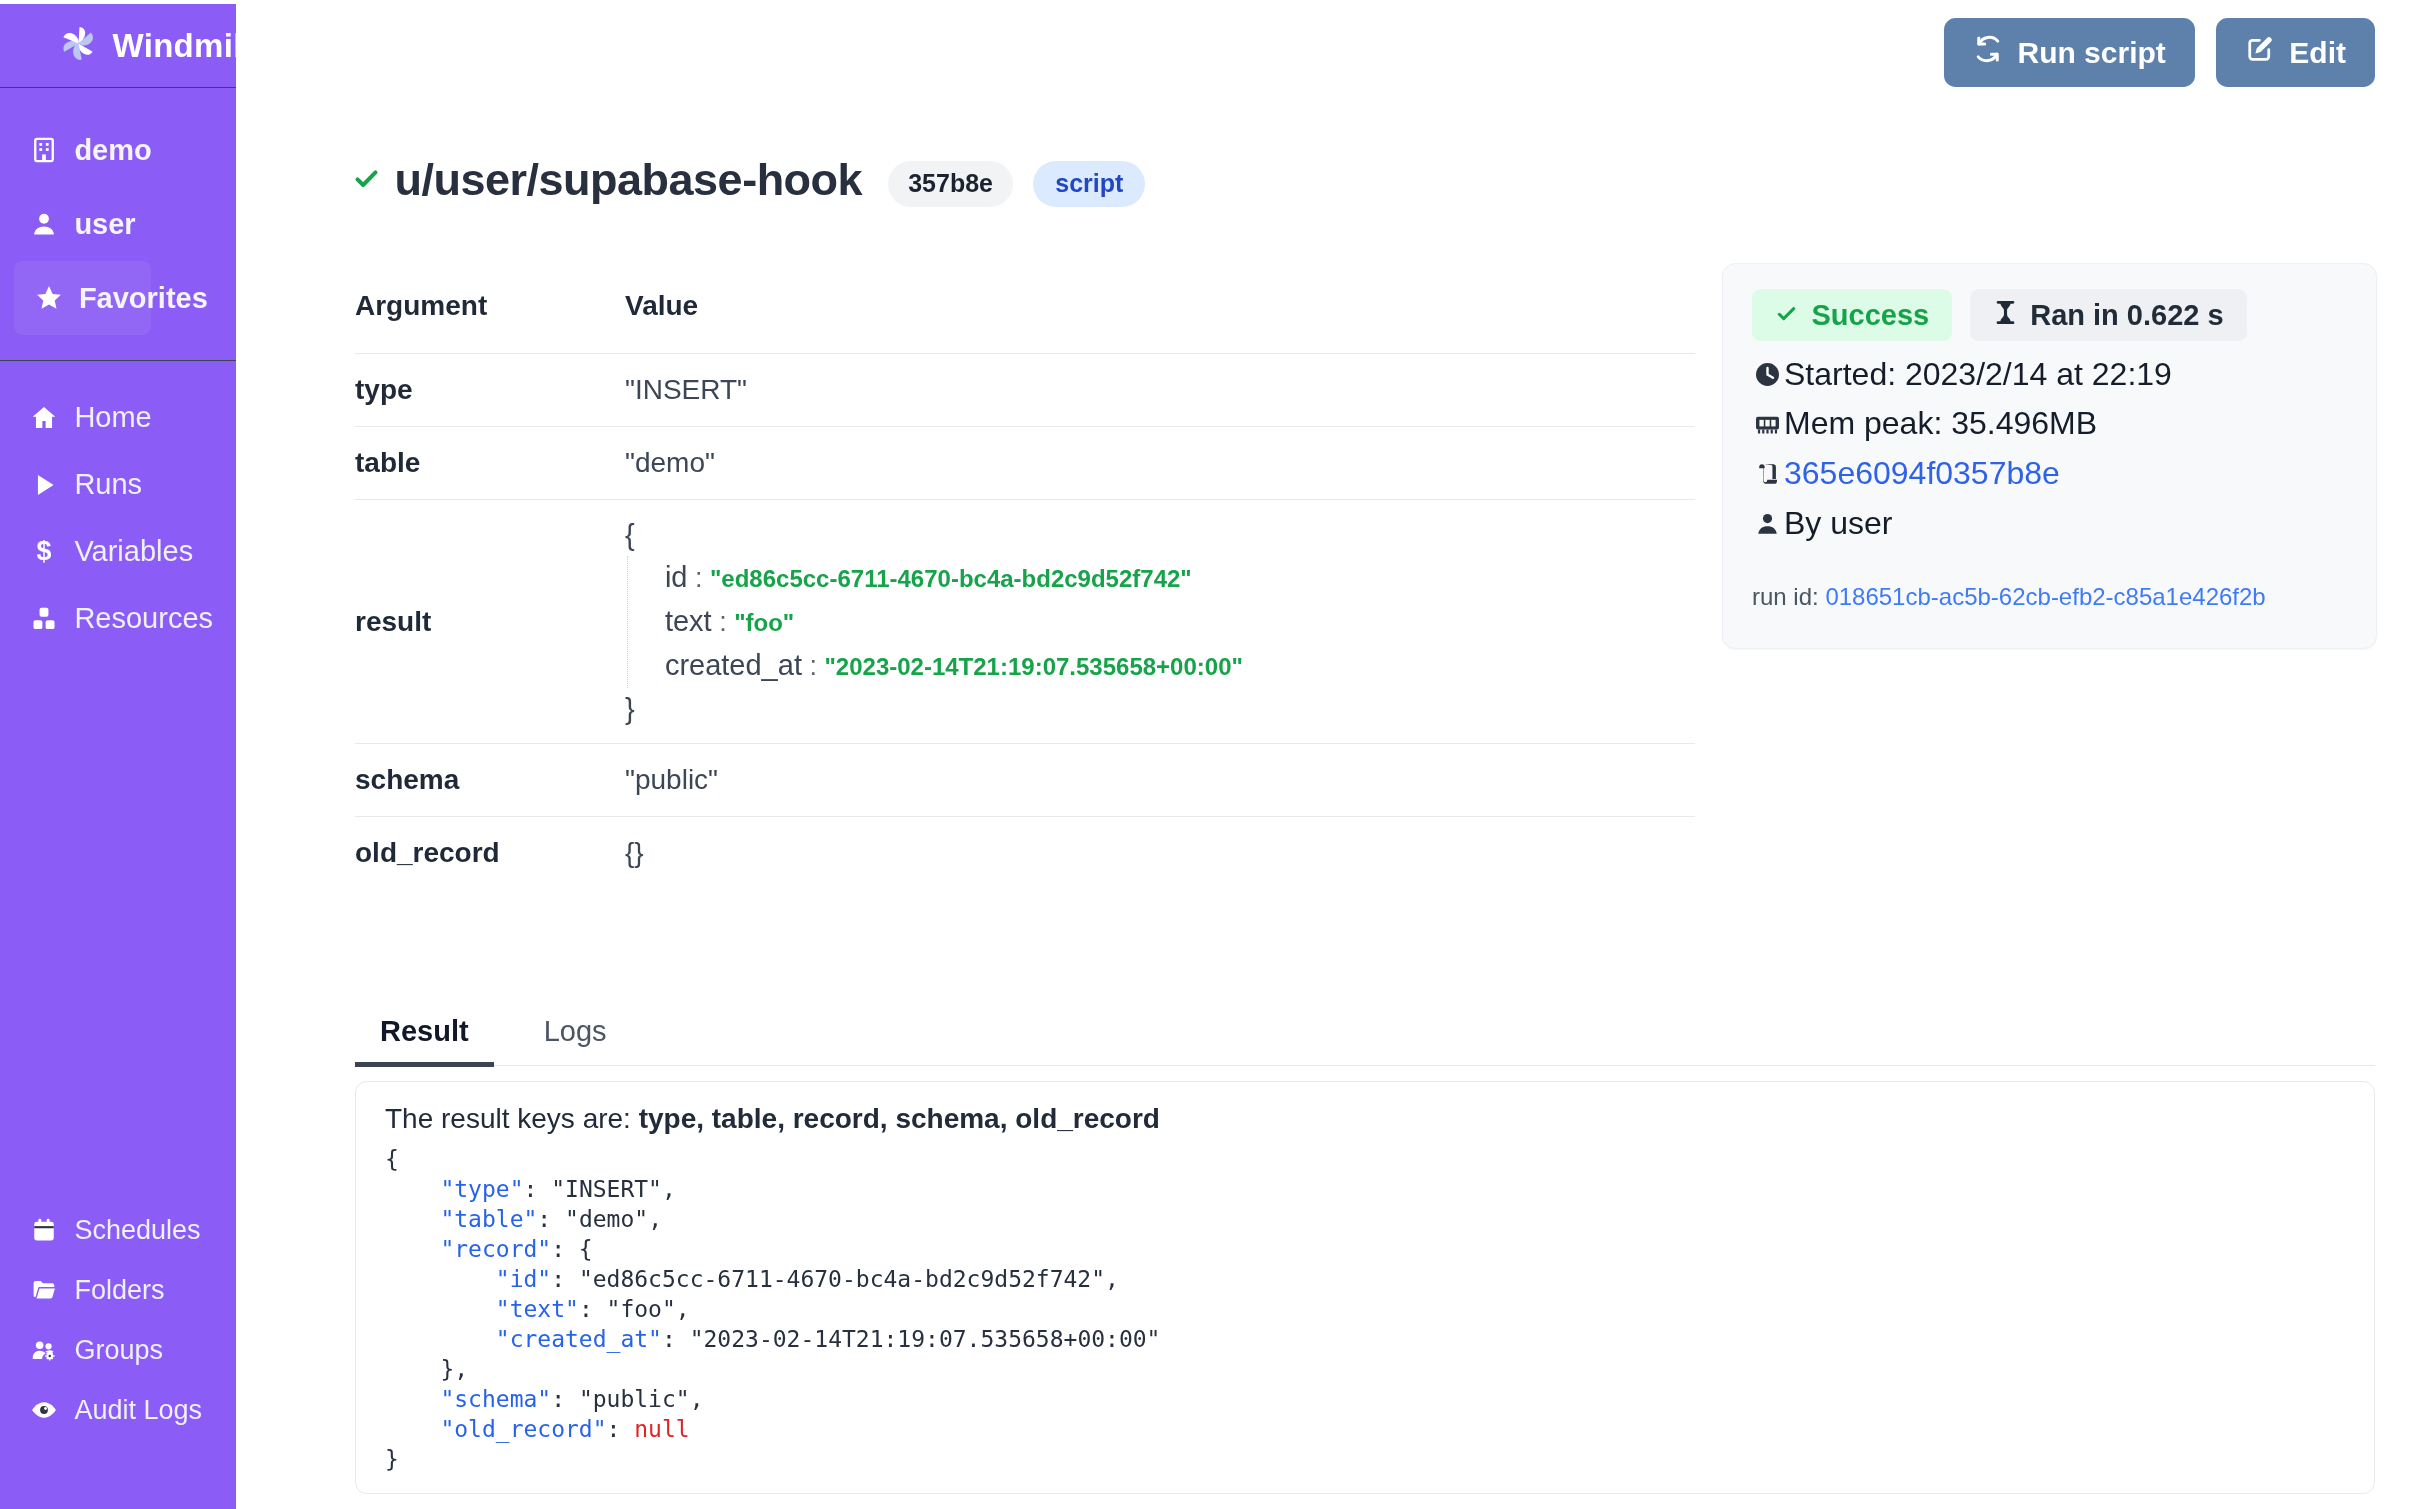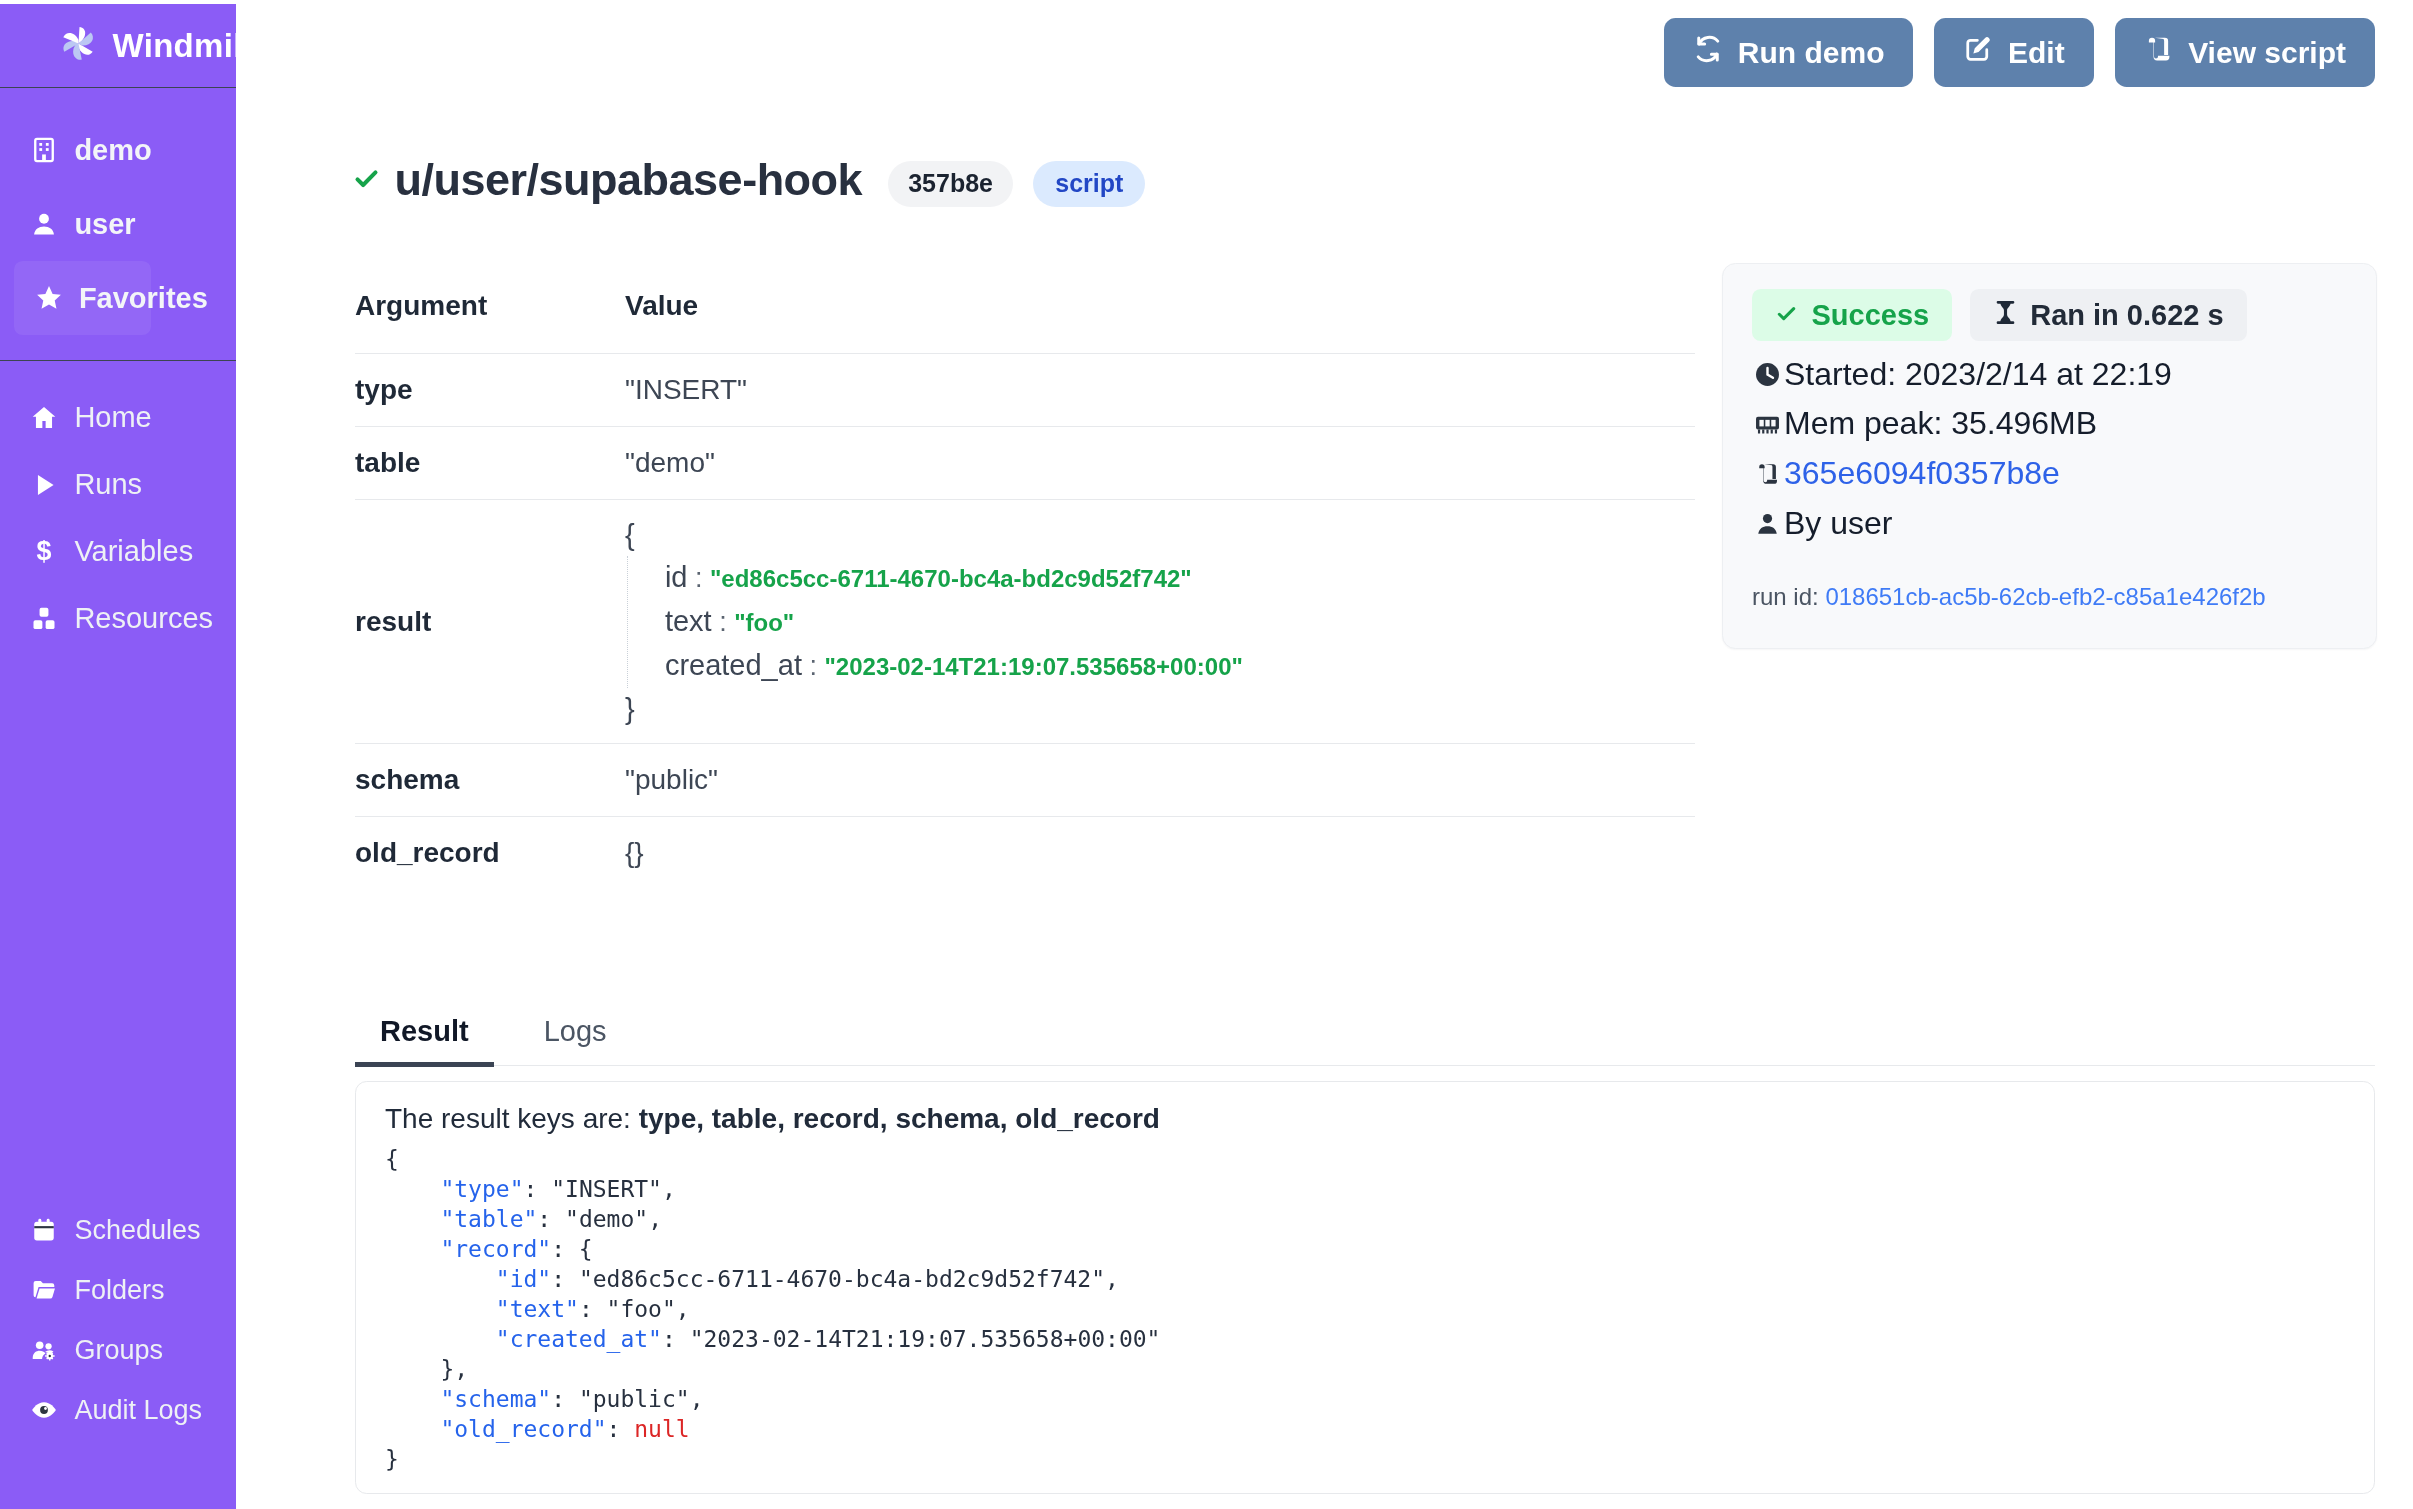--- a/index.html
+++ b/index.html
@@ -214,40 +214,30 @@
 <div class="toolbar">
   <button class="btn">
     <span class="icn">
       <svg width="30" height="30" viewBox="0 0 24 24" fill="none" stroke="#fff" stroke-width="2.4" stroke-linecap="round" stroke-linejoin="round">
         <path d="M19.8 5.7A9 9 0 0 0 4.9 7.9"></path>
           <path d="M4.6 3.2v4.7h4.7"></path>
         <path d="M4.2 18.3a9 9 0 0 0 14.9-2.2"></path>
           <path d="M19.4 20.8v-4.7h-4.7"></path>
       </svg>
     </span>
-    <span>Run demo</span>
+    <span>Run script</span>
   </button>
   <button class="btn">
     <span class="icn">
       <svg width="30" height="30" viewBox="0 0 24 24">
         <path d="M11.5 5H6a2.2 2.2 0 0 0-2.2 2.2V18A2.2 2.2 0 0 0 6 20.2h10.8A2.2 2.2 0 0 0 19 18v-5.5" fill="none" stroke="#fff" stroke-width="2.2" stroke-linecap="round"></path>
         <path d="M17.7 3.1a2.1 2.1 0 0 1 3 3l-8.3 8.3-4.1 1.1 1.1-4.1z" fill="#fff"></path>
       </svg>
     </span>
     <span>Edit</span>
-  </button>
-  <button class="btn">
-    <span class="icn">
-      <svg width="30" height="30" viewBox="0 0 24 24">
-        <path d="M8.6 2.9h8.1a2.6 2.6 0 0 1 2.6 2.6v11.2h-3.2V5.5a2.6 2.6 0 0 0-.5-1.5z" fill="#fff"></path>
-        <path d="M3.9 5.5a2.5 2.5 0 0 1 5 0v1.3h-5z" fill="#fff"></path>
-        <path d="M7.6 5.5v12.7a2.9 2.9 0 0 0 2.9 2.9h7.1a2.7 2.7 0 0 0 2.7-2.7v-1.1h-9.1v.6a1.6 1.6 0 1 1-3.2 0V5.5z" fill="#fff"></path>
-      </svg>
-    </span>
-    <span>View script</span>
   </button>
 </div>
 
 <div class="title-row">
   <span class="icn">
     <svg width="27" height="27" viewBox="0 0 24 24" fill="none" stroke="#16a34a" stroke-width="3.6" stroke-linecap="round" stroke-linejoin="round">
         <path d="M4 12.8l5 5L20 6.6"></path>
       </svg>
   </span>
   <h1>u/user/supabase-hook</h1>

